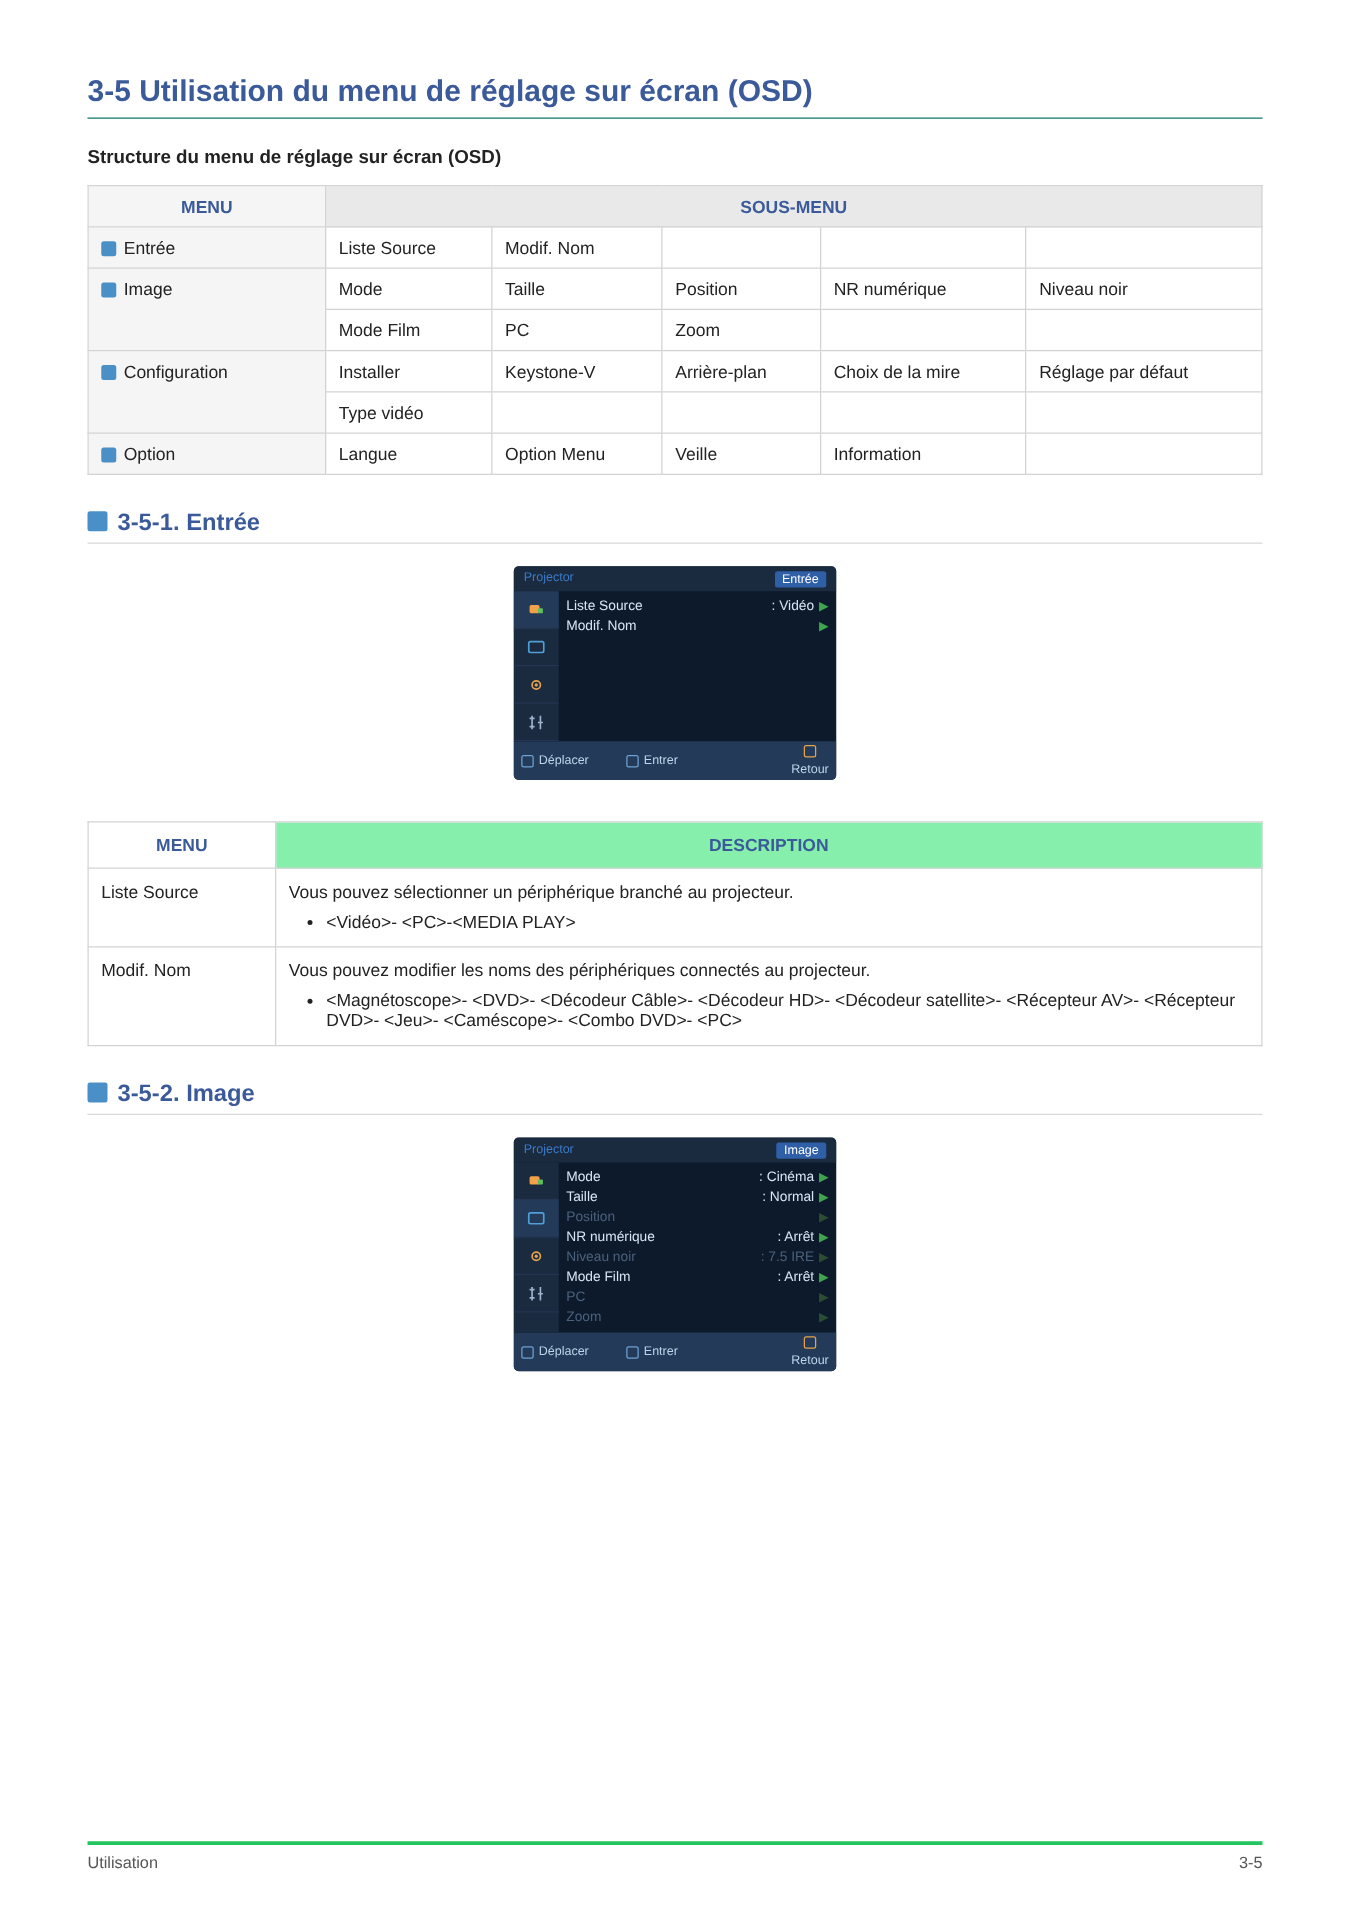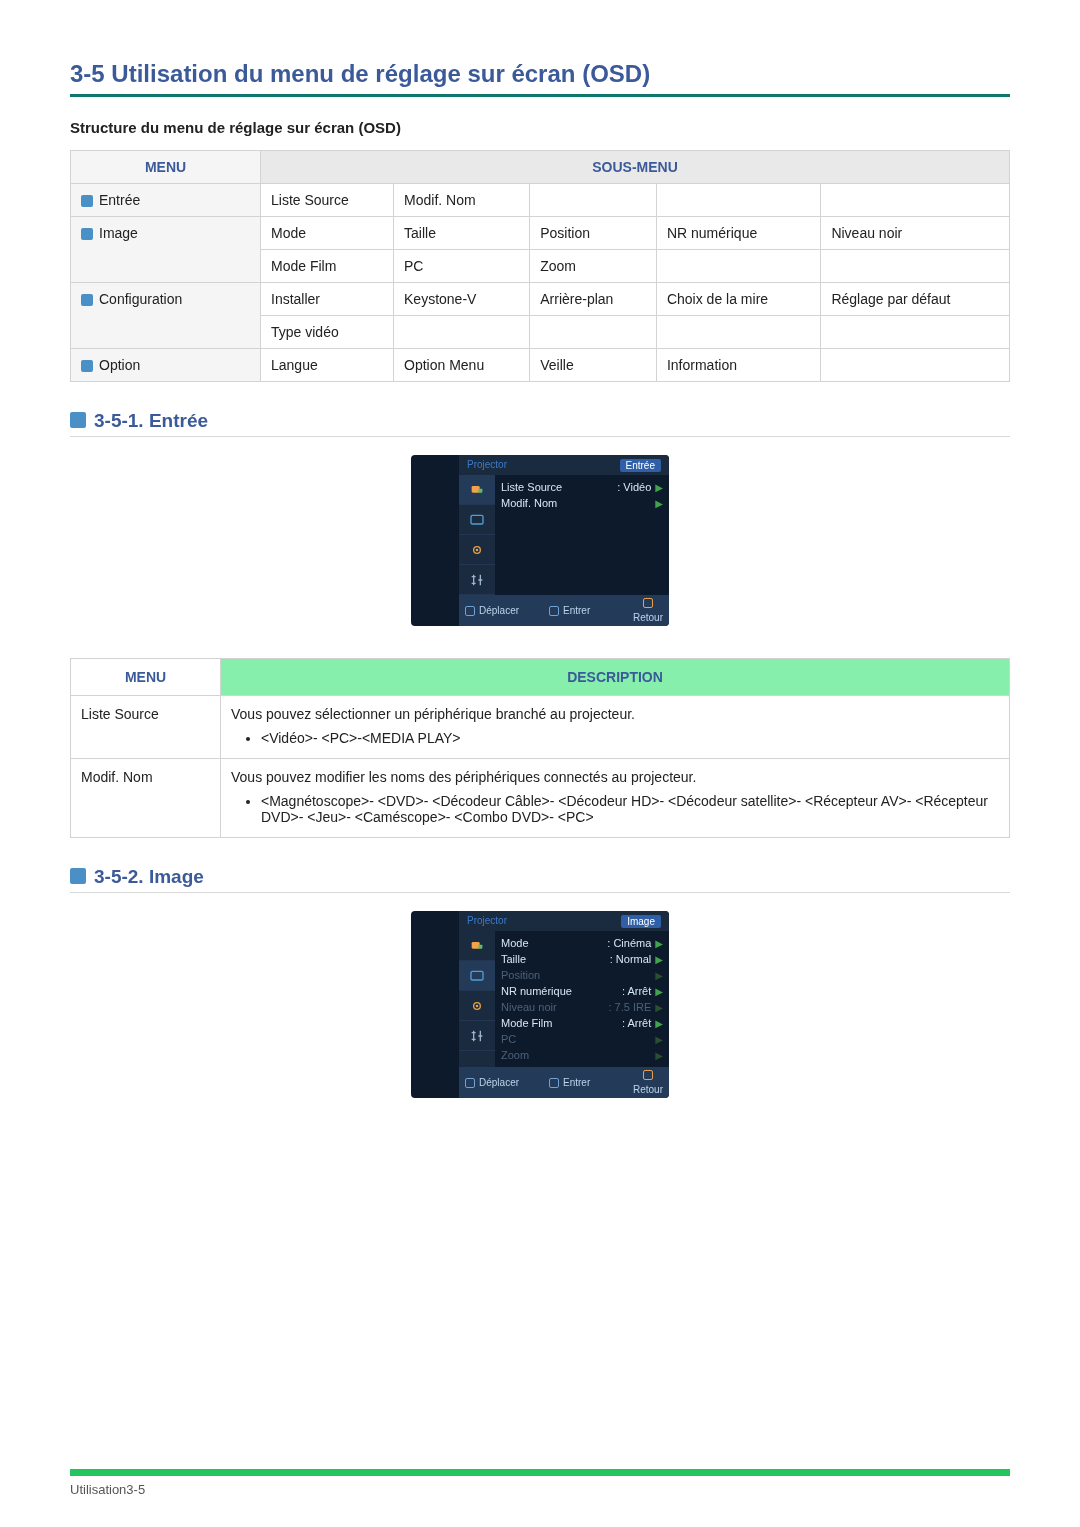--- a/index.html
+++ b/index.html
@@ -9,21 +9,21 @@
     color: #222;
     width: 1080px;
     min-height: 1527px;
     padding: 60px 70px 40px 70px;
     position: relative;
   }
   h1.page-title {
     color: #3b5a9a;
     font-size: 24px;
     font-weight: bold;
-    border-bottom: 3px solid #0f766e;
+    border-bottom: 1px solid #0f766e;
     padding-bottom: 6px;
     margin-bottom: 22px;
   }
   .subtitle {
     font-size: 15px;
     font-weight: bold;
     color: #222;
     margin-bottom: 14px;
   }
   table.osd {
@@ -80,21 +80,20 @@
   
   .osd-box {
     display: inline-block;
     width: 258px;
     background: #0d1a2b;
     border-radius: 4px;
     overflow: hidden;
     text-align: left;
     font-size: 11px;
     color: #d7e6f3;
-    padding-left: 48px;
   }
   .osd-top {
     display: flex;
     justify-content: space-between;
     padding: 4px 8px 3px 8px;
     background: #1a2a3f;
     font-size: 10px;
   }
   .osd-top .brand { color: #3b7bc9; }
   .osd-top .section { background: #2f5fa6; color: #fff; padding: 1px 6px; border-radius: 2px; font-size: 10px; }
@@ -166,25 +165,26 @@
   }
   table.desc .menucol { width: 150px; background: #fff; }
   table.desc ul { list-style: disc; margin: 8px 0 0 30px; }
   table.desc li { margin-bottom: 2px; }
 
   .footer {
     position: absolute;
     left: 70px;
     right: 70px;
     bottom: 30px;
-    border-top: 7px solid #22c55e;
+    border-top: 3px solid #22c55e;
     padding-top: 6px;
     font-size: 13px;
     color: #555;
     display: flex;
+    justify-content: space-between;
   }
 </style>
 </head>
 <body>
 
 <h1 class="page-title">3-5   Utilisation du menu de réglage sur écran (OSD)</h1>
 
 <div class="subtitle">Structure du menu de réglage sur écran (OSD)</div>
 
 <table class="osd">

